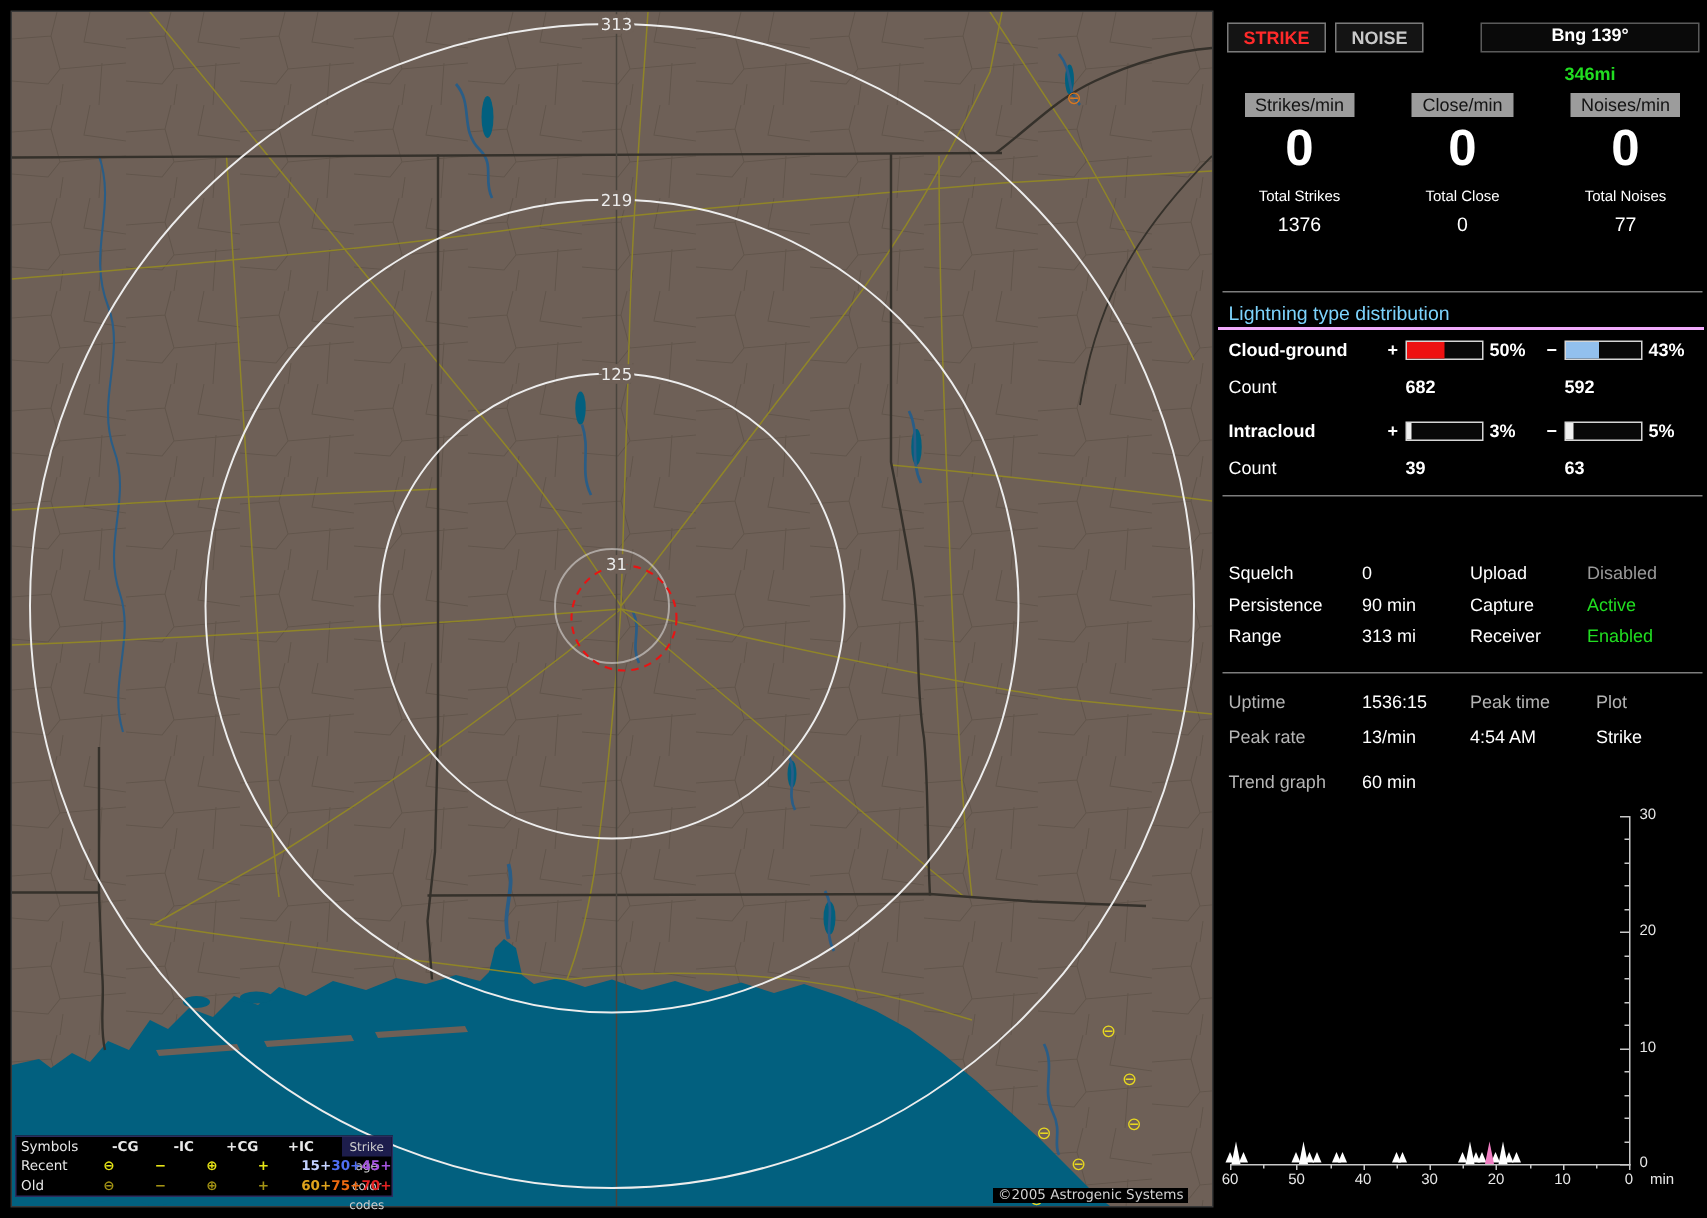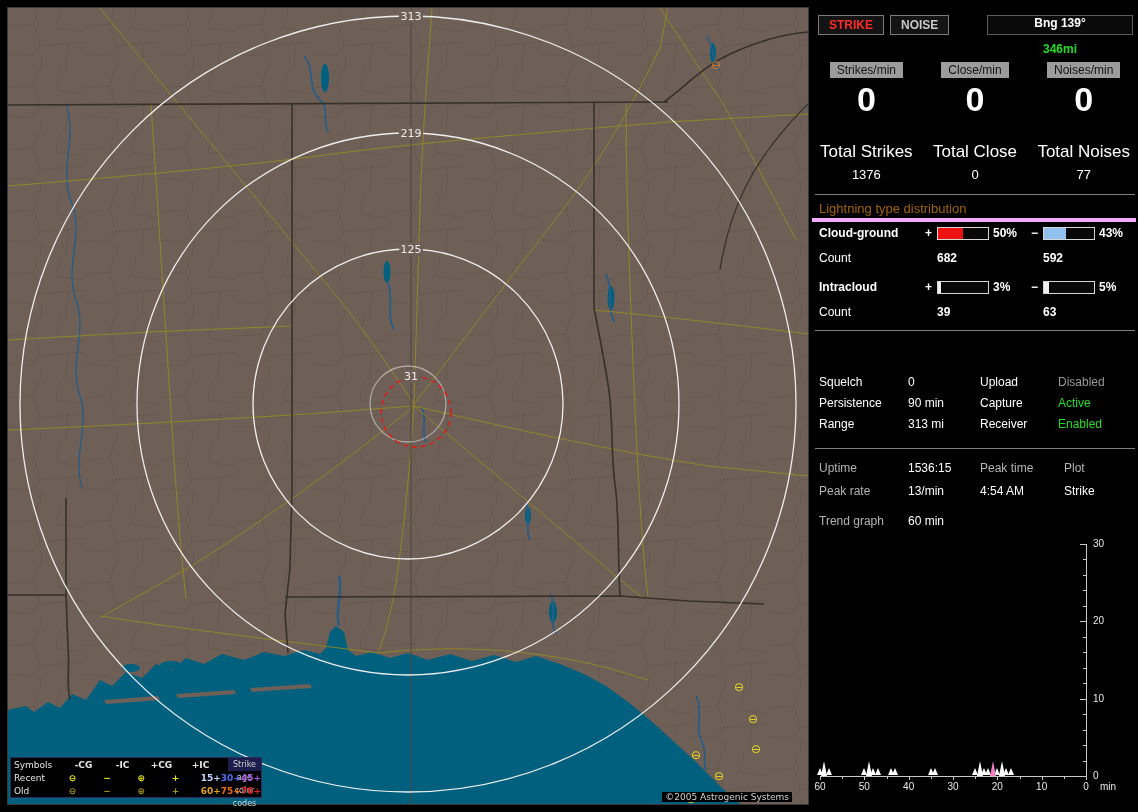--- a/index.html
+++ b/index.html
@@ -29,26 +29,26 @@
   .topbar{position:absolute;top:15px;left:6px;right:5px;height:20px;display:flex;gap:6px;}
   .btn{height:20px;padding:0 10px;font-size:12px;font-weight:bold;background:#141414;
        border:1px solid #7a7a7a;font-family:inherit;cursor:pointer;}
   .btn.noise{color:#c8c8c8;}
   .bearing{margin-left:auto;display:flex;align-items:center;justify-content:space-between;gap:12px;
            background:#0a0a0a;border:1px solid #5a5a5a;padding:0 9px;font-size:12px;font-weight:bold;min-width:126px;flex-direction:column;}
   .counters{position:absolute;top:62px;left:0;right:0;display:flex;}
   .counter{flex:1;display:flex;flex-direction:column;align-items:center;}
   .chip{background:#9c9c9c;color:#141414;font-size:12px;padding:1px 7px;}
   .bigval{font-size:34px;font-weight:bold;line-height:38px;margin-top:2px;}
-  .tlabel{font-size:17px;margin-top:24px;}
+  .tlabel{font-size:10px;margin-top:8px;}
   .tval{font-size:13px;margin-top:5px;}
   .divider{position:absolute;left:3px;right:3px;height:0;border-top:1px solid #7d7d7d;}
   #div1{top:194px}#div2{top:330px}#div3{top:448px}
   .dist-title{position:absolute;top:201px;left:0;right:2px;height:17px;padding-left:7px;font-size:13px;
-              color:#a16207;border-bottom:4px solid #f0abfc;}
+              color:#7dd3fc;border-bottom:2px solid #f0abfc;}
   .drow{position:absolute;left:0;right:0;height:14px;font-size:12px;}
   #drow-cg{top:226px}#dcount-cg{top:251px}#drow-ic{top:280px}#dcount-ic{top:305px}
   .dname{position:absolute;left:7px;font-weight:bold;}
   .dname.reg{font-weight:normal;}
   .sign{position:absolute;font-weight:bold;}
   .sp{left:113px}.sm{left:219px}
   .bar{position:absolute;top:1px;width:50px;height:11px;border:1px solid #d6d6d6;background:#080808;}
   .bar.b1{left:125px}.bar.b2{left:231px}
   .fill{display:block;height:100%;width:0;}
   .pct{position:absolute;font-weight:bold;}

